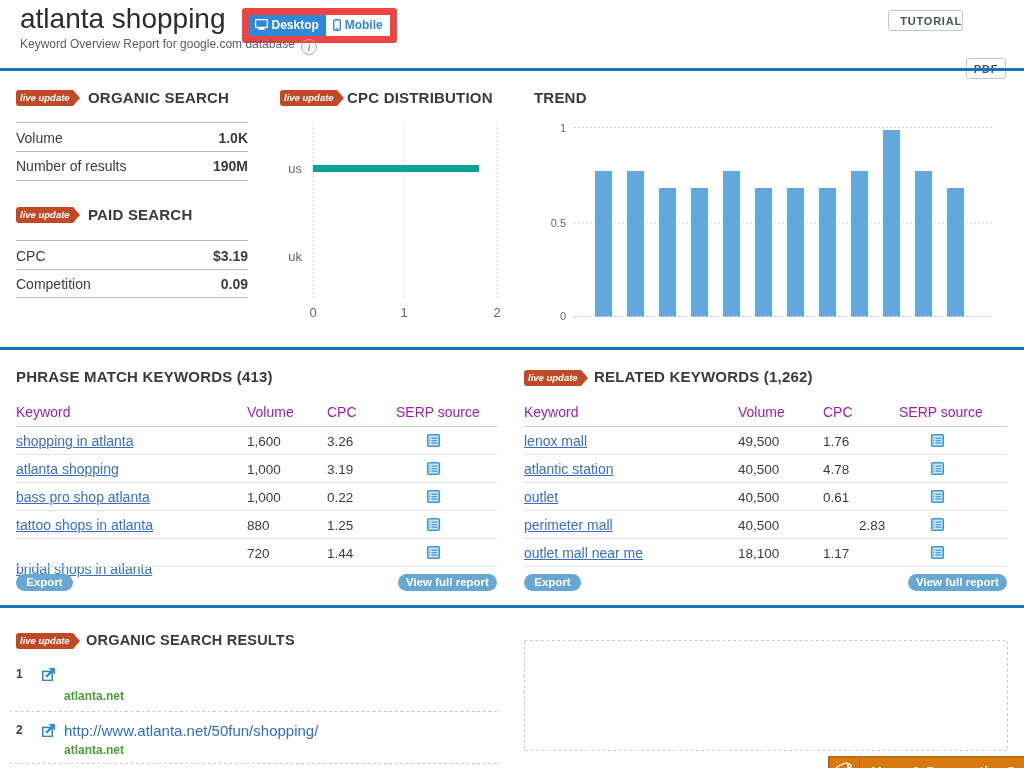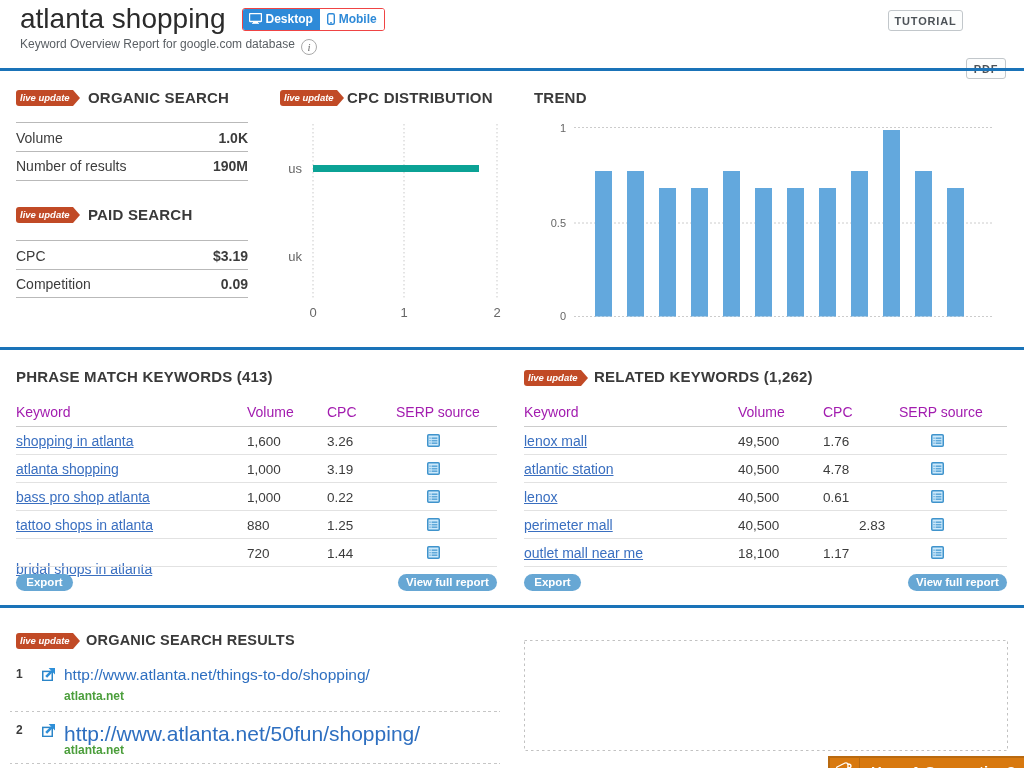--- a/index.html
+++ b/index.html
@@ -41,37 +41,37 @@
       <rect x="0.75" y="3.4" width="9.5" height="9" fill="#fff" stroke="#2b85c8" stroke-width="1.5"></rect>
       <path d="M6.6 0 L13 0 L13 6.4 Z" fill="#2e8fd8"></path>
       <line x1="4.2" y1="8.8" x2="9.6" y2="3.4" stroke="#2e8fd8" stroke-width="2.6"></line>
     </symbol>
   </defs>
 </svg>
 <div id="page">
 
   <div class="abs" style="left:20px;top:3px;font-size:28px;color:#2b2b2b;">atlanta shopping</div>
 
-  <div class="abs" style="left:242px;top:8px;height:21px;border:1px solid #ef4444;border-radius:3px;overflow:hidden;display:flex;">
+  <div class="abs" style="left:242px;top:8px;height:21px;border:7px solid #ef4444;border-radius:3px;overflow:hidden;display:flex;">
     <div style="width:76px;height:21px;background:#2e8ad8;color:#fff;font-size:12px;font-weight:bold;line-height:21px;text-align:center;">
       <svg width="13" height="11" viewBox="0 0 13 11" style="vertical-align:-1px;">
           <rect x="0.5" y="0.5" width="12" height="8" rx="1" fill="none" stroke="#fff" stroke-width="1.4"></rect>
           <rect x="4" y="9" width="5" height="1.2" fill="#fff"></rect>
           <rect x="3" y="10.2" width="7" height="0.8" fill="#fff"></rect>
         </svg>
       Desktop</div>
     <div style="width:64px;height:21px;background:#fff;color:#2e8ad8;font-size:12px;font-weight:bold;line-height:21px;text-align:center;border-left:1px solid #2e8ad8;">
       <svg width="8" height="12" viewBox="0 0 8 12" style="vertical-align:-2px;">
           <rect x="0.7" y="0.7" width="6.6" height="10.6" rx="1.5" fill="none" stroke="#2e8ad8" stroke-width="1.4"></rect>
           <rect x="3" y="9.2" width="2" height="1.2" fill="#2e8ad8"></rect>
         </svg>
       Mobile</div>
   </div>
 
-  <div class="gray-btn" style="left:888px;top:10px;width:75px;">TUTORIAL</div>
+  <div class="gray-btn" style="left:888px;top:10px;width:75px;text-align:right;">TUTORIAL</div>
   <div class="gray-btn" style="left:966px;top:10px;width:40px;margin-top:48px;">PDF</div>
 
   <div class="abs" style="left:20px;top:37px;font-size:12px;color:#595e63;">Keyword Overview Report for google.com database
     <span style="display:inline-block;width:14px;height:14px;border:1px solid #a9a9a9;border-radius:50%;text-align:center;line-height:14px;font-size:11px;color:#6a6a6a;font-style:italic;font-family:'Liberation Serif',serif;vertical-align:-3px;margin-left:3px;">i</span>
   </div>
 
   <div class="divider" style="top:68px;"></div>
 
   <div class="badge" style="left:16px;top:90px;">live update</div>
   <div class="h2" style="left:88px;top:89px;">ORGANIC SEARCH</div>
@@ -200,21 +200,21 @@
   <div class="klink" style="left:524px;top:433px;">lenox mall</div>
   <div class="num" style="left:738px;top:434px;">49,500</div>
   <div class="num" style="left:823px;top:434px;">1.76</div>
   <div class="rowline" style="left:524px;top:454px;width:483px;"></div>
 
   <div class="klink" style="left:524px;top:461px;">atlantic station</div>
   <div class="num" style="left:738px;top:462px;">40,500</div>
   <div class="num" style="left:823px;top:462px;">4.78</div>
   <div class="rowline" style="left:524px;top:482px;width:483px;"></div>
 
-  <div class="klink" style="left:524px;top:489px;">lenox</div>
+  <div class="klink" style="left:524px;top:489px;">outlet</div>
   <div class="num" style="left:738px;top:490px;">40,500</div>
   <div class="num" style="left:823px;top:490px;">0.61</div>
   <div class="rowline" style="left:524px;top:510px;width:483px;"></div>
 
   <div class="klink" style="left:524px;top:517px;">perimeter mall</div>
   <div class="num" style="left:738px;top:518px;">40,500</div>
   <div class="num" style="left:859px;top:518px;">2.83</div>
   <div class="rowline" style="left:524px;top:538px;width:483px;"></div>
 
   <div class="klink" style="left:524px;top:545px;">outlet mall near me</div>
@@ -242,29 +242,28 @@
 
   <div class="divider" style="top:605px;"></div>
 
   <div class="badge" style="left:16px;top:633px;">live update</div>
   <div class="h2" style="left:86px;top:632px;font-size:14.5px;">ORGANIC SEARCH RESULTS</div>
 
   <div class="abs" style="left:16px;top:667px;font-size:12px;font-weight:bold;color:#3c3c3c;">1</div>
   <svg class="abs" style="left:42px;top:668px;" width="13" height="13">
       <use href="#extlink"></use>
     </svg>
-  <div class="abs" style="left:64px;top:666px;font-size:15.5px;color:#2e6fc0;">http://www.atlanta.net/things-to-do/shopping/</div>
   <div class="abs" style="left:64px;top:689px;font-size:12px;font-weight:bold;color:#4b9e3b;">atlanta.net</div>
   <div class="abs" style="left:10px;top:711px;width:490px;height:1px;background:repeating-linear-gradient(90deg,#c6c6c6 0 2.5px,transparent 2.5px 5.5px);"></div>
 
   <div class="abs" style="left:16px;top:723px;font-size:12px;font-weight:bold;color:#3c3c3c;">2</div>
   <svg class="abs" style="left:42px;top:724px;" width="13" height="13">
       <use href="#extlink"></use>
     </svg>
-  <div class="abs" style="left:64px;top:722px;font-size:21px;color:#2e6fc0;">http://www.atlanta.net/50fun/shopping/</div>
+  <div class="abs" style="left:64px;top:722px;font-size:15px;color:#2e6fc0;">http://www.atlanta.net/50fun/shopping/</div>
   <div class="abs" style="left:64px;top:743px;font-size:12px;font-weight:bold;color:#4b9e3b;">atlanta.net</div>
   <div class="abs" style="left:10px;top:763px;width:490px;height:1px;background:repeating-linear-gradient(90deg,#c6c6c6 0 2.5px,transparent 2.5px 5.5px);"></div>
 
   <svg class="abs" style="left:524px;top:640px;" width="484" height="111" viewBox="0 0 484 111">
       <rect x="0.5" y="0.5" width="483" height="110" fill="none" stroke="#c2c2c2" stroke-width="1" stroke-dasharray="2.5,3"></rect>
     </svg>
 
   <div class="abs" style="left:828px;top:756px;width:196px;height:32px;background:#d8790f;border:2px solid #b96a10;border-right:none;box-sizing:border-box;">
     <div style="position:absolute;left:0;top:0;width:29px;height:100%;border-right:1px solid #b96a10;"></div>
     <svg style="position:absolute;left:5px;top:3px;" width="20" height="16" viewBox="0 0 20 16">

